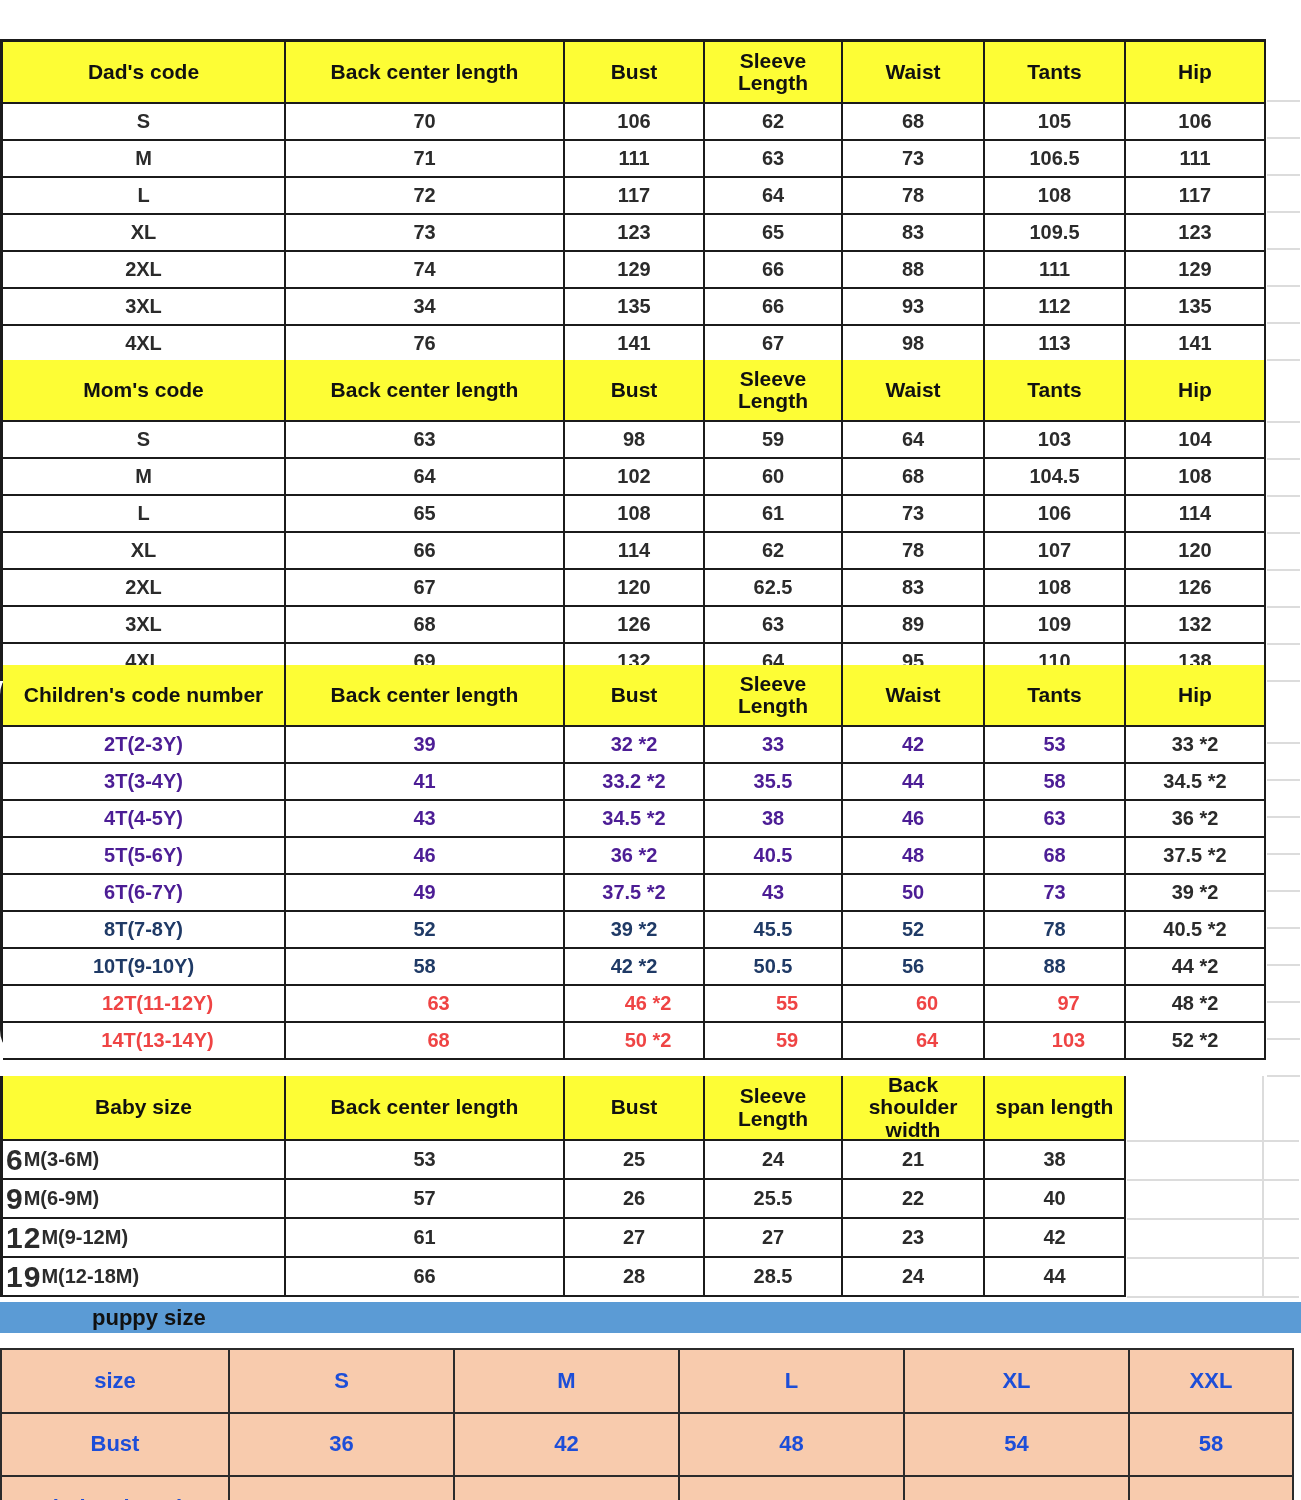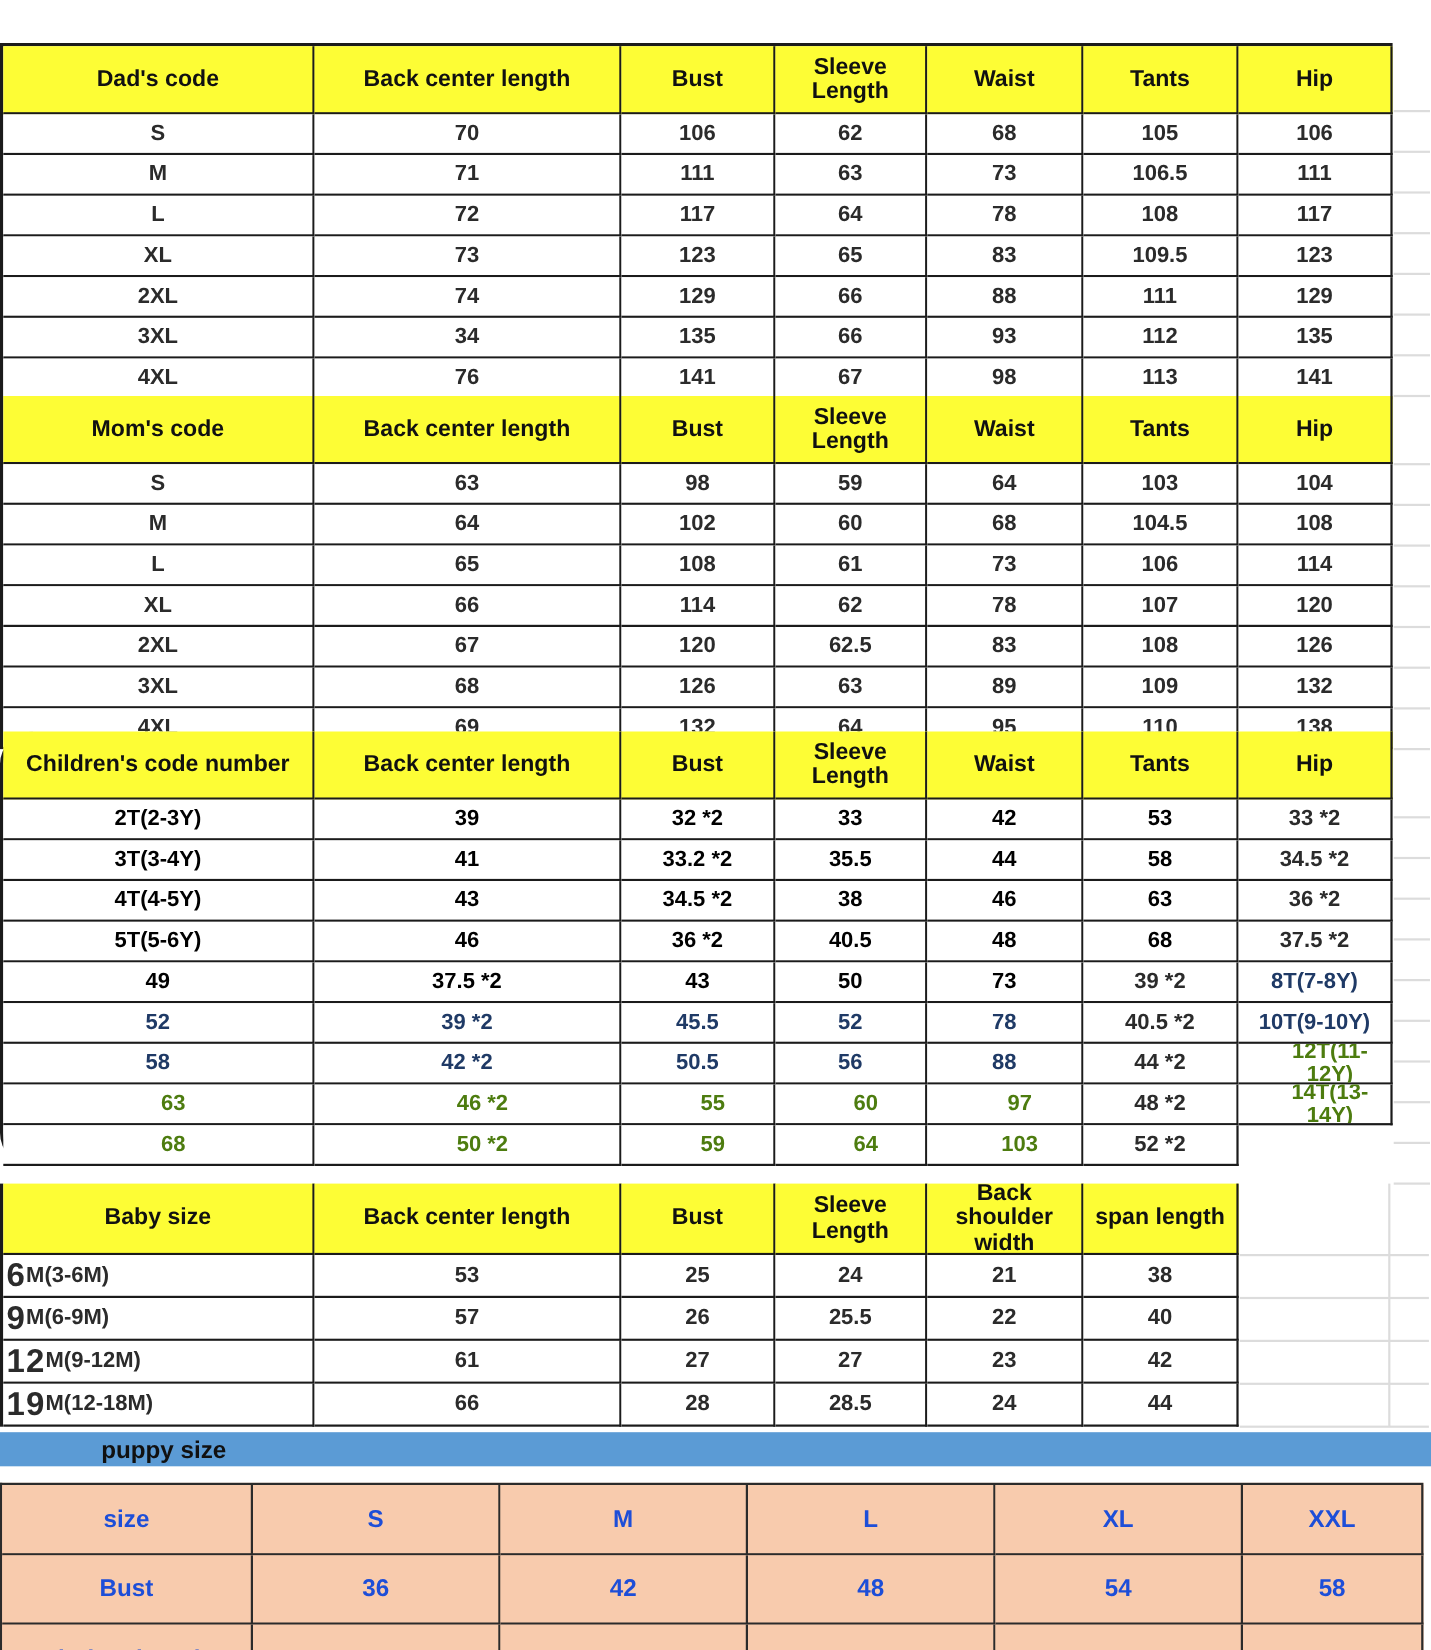--- a/index.html
+++ b/index.html
@@ -11,23 +11,23 @@
   .cols-baby{grid-template-columns:283px 279px 140px 138px 142px 141px;}
   #dad{top:0;border-top:3px solid #1b1b1b;grid-template-rows:62px repeat(7,37px);}
   #mom{top:321px;grid-template-rows:62px repeat(7,37px);}
   #children{top:626px;grid-template-rows:62px repeat(9,37px);border-radius:30px;}
   #baby{top:1037px;width:1125px;grid-template-rows:65px repeat(4,39px);}
   .cell{display:flex;align-items:center;justify-content:center;
         border-right:2px solid #1b1b1b;border-bottom:2px solid #1b1b1b;
         font-size:20px;font-weight:600;color:#2b2b2b;background:#ffffff;
         text-align:center;line-height:1.05;overflow:hidden;}
   .hdr{background:#fdfd35;font-weight:700;font-size:21px;color:#111111;padding:0 6px;}
-  .c-blue{color:#000000;}
+  .c-blue{color:#4c1d95;}
   .c-navy{color:#1f3a66;}
-  .c-red{color:#4d7c0f;padding-left:28px;}
+  .c-red{color:#ef4444;padding-left:28px;}
   .c-dark{color:#2b2b2b;}
   .baby-label{justify-content:flex-start;padding-left:3px;}
   .baby-label .big{font-size:30px;font-weight:600;letter-spacing:1px;}
   .baby-label .rest{font-size:20px;font-weight:600;text-align:center;}
   .gridline{position:absolute;background:#dcdcdc;}
   #puppy-band{position:absolute;left:0;top:1263px;width:1301px;height:31px;background:#5b9bd5;
               display:flex;align-items:center;}
   #puppy-band .band-label{margin-left:92px;font-size:22px;font-weight:600;color:#111111;}
   #puppy{position:absolute;left:0;top:1309px;width:1292px;height:191px;display:grid;
          grid-template-columns:228px 225px 225px 225px 225px 164px;
@@ -186,20 +186,21 @@
       <div class="cell c-blue">46</div>
       <div class="cell c-blue">63</div>
       <div class="cell c-dark">36 *2</div>
       <div class="cell c-blue">5T(5-6Y)</div>
       <div class="cell c-blue">46</div>
       <div class="cell c-blue">36 *2</div>
       <div class="cell c-blue">40.5</div>
       <div class="cell c-blue">48</div>
       <div class="cell c-blue">68</div>
       <div class="cell c-dark">37.5 *2</div>
+      <div class="cell c-blue">6T(6-7Y)</div>
       <div class="cell c-blue">49</div>
       <div class="cell c-blue">37.5 *2</div>
       <div class="cell c-blue">43</div>
       <div class="cell c-blue">50</div>
       <div class="cell c-blue">73</div>
       <div class="cell c-dark">39 *2</div>
       <div class="cell c-navy">8T(7-8Y)</div>
       <div class="cell c-navy">52</div>
       <div class="cell c-navy">39 *2</div>
       <div class="cell c-navy">45.5</div>

